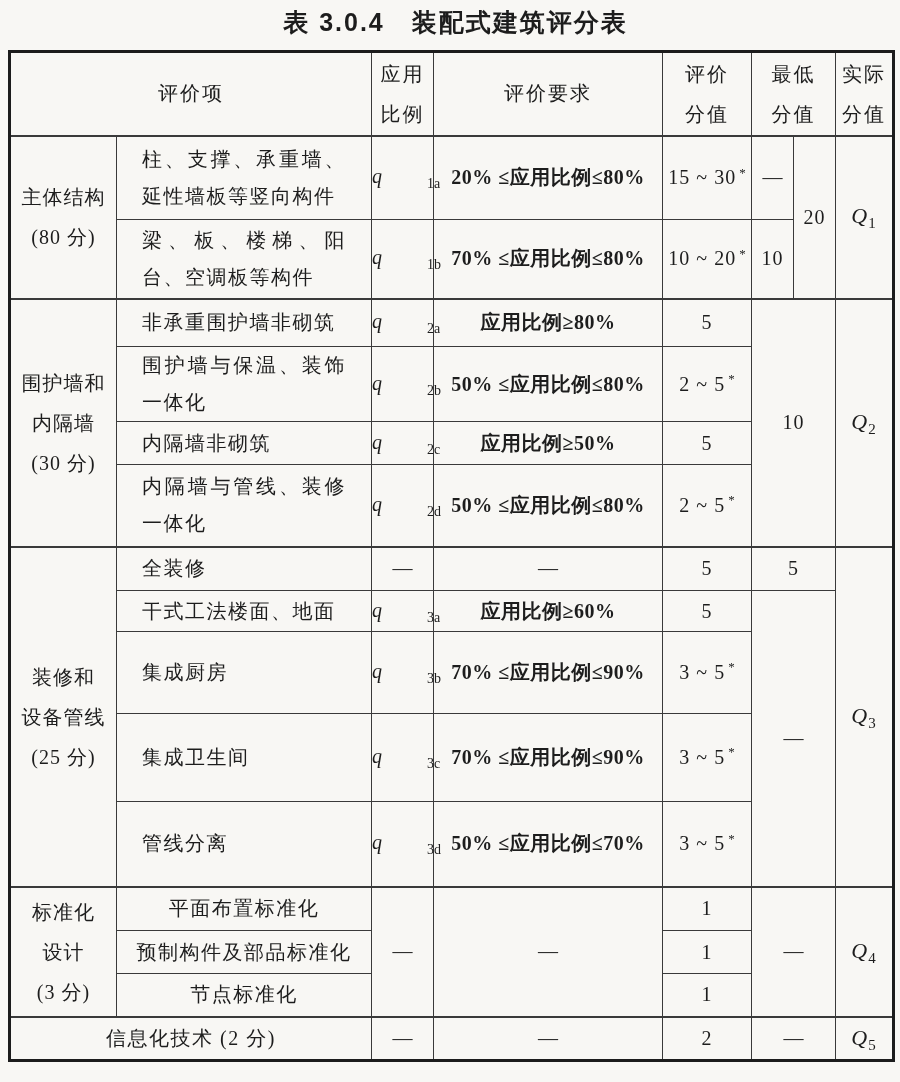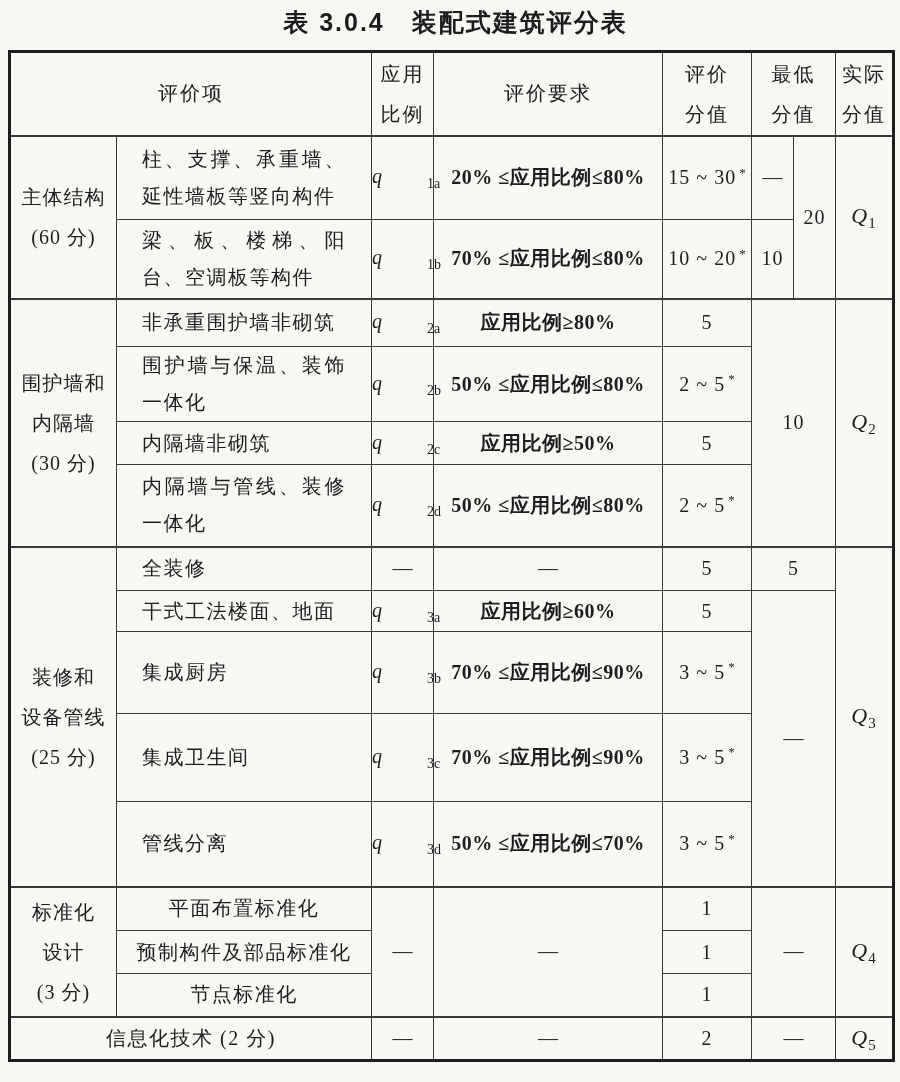--- a/index.html
+++ b/index.html
@@ -91,21 +91,21 @@
       </td>
       <td class="two">
         <div>实际</div>
         <div>分值</div>
       </td>
     </tr>
 
     <tr class="sec" style="height:84px">
       <td class="group" rowspan="2">
         <div>主体结构</div>
-        <div>(60 分)</div>
+        <div>(80 分)</div>
       </td>
       <td class="item">柱、支撑、承重墙、延性墙板等竖向构件</td>
       <td class="qcode"><i>q</i><sub>1a</sub></td>
       <td class="req">20% ≤应用比例≤80%</td>
       <td class="score"><span>15 ~ 30</span><sup class="star">*</sup></td>
       <td class="dash">—</td>
       <td rowspan="2">20</td>
       <td class="actual" rowspan="2"><i>Q</i><sub>1</sub></td>
     </tr>
     <tr style="height:79px">

